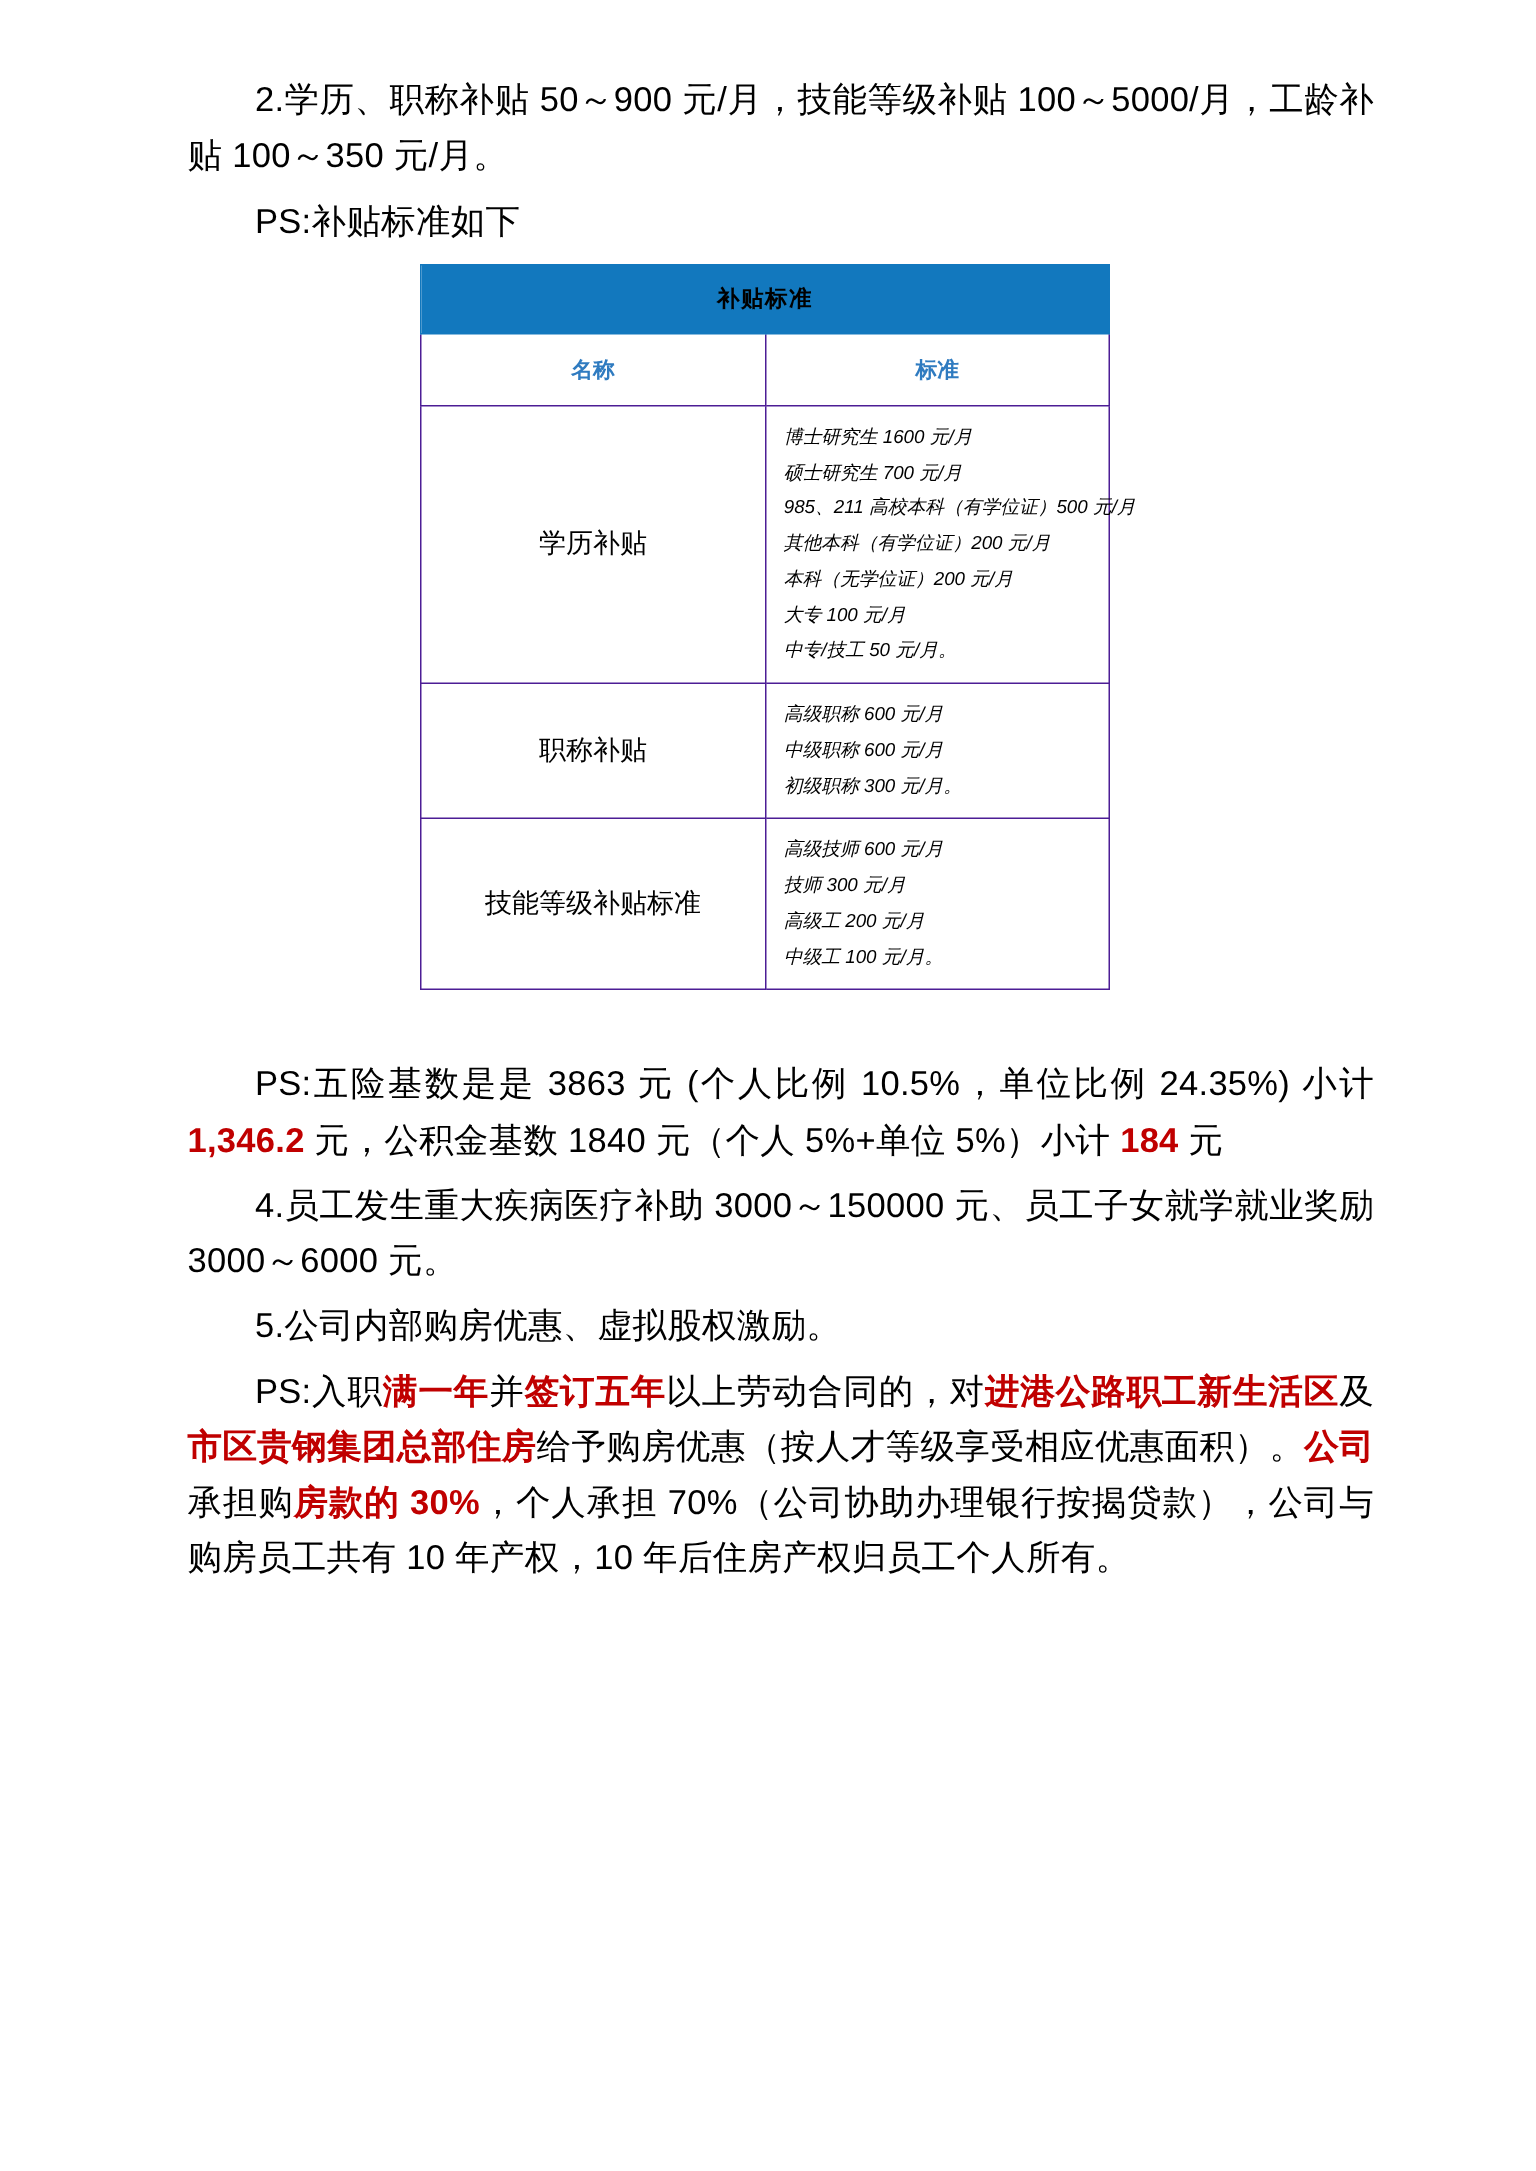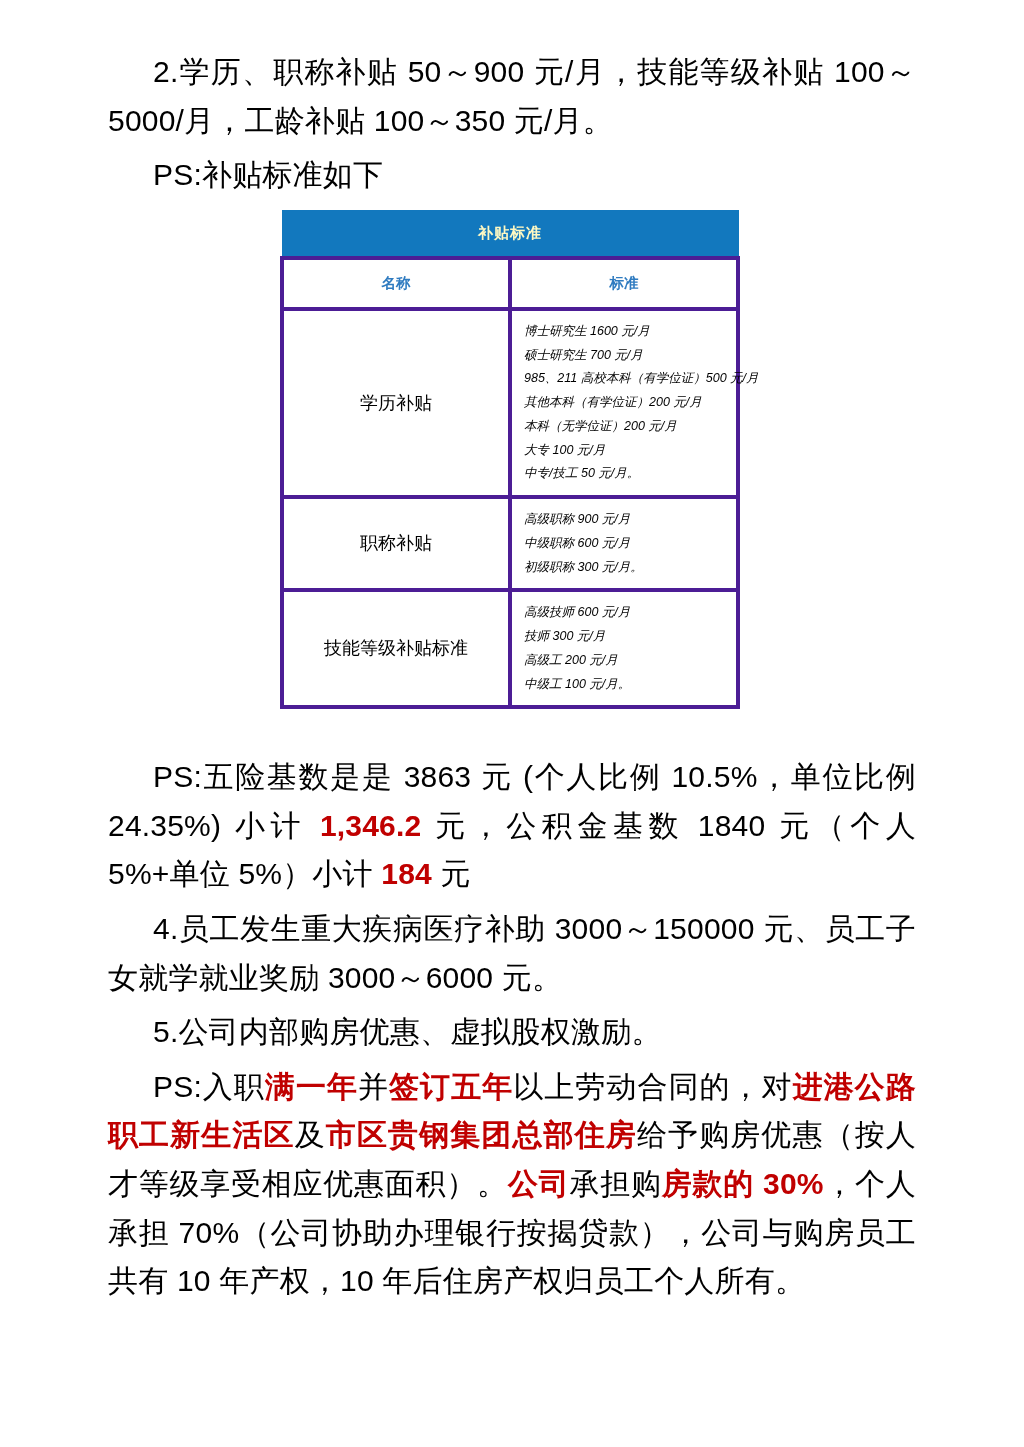--- a/index.html
+++ b/index.html
@@ -15,22 +15,22 @@
     position: relative;
     overflow: hidden;
   }
   .page {
     box-sizing: border-box;
     padding: 48px 108px 0 108px;
     width: 1024px;
     height: 1447px;
   }
   p.body-text {
-    margin: 0 0 6px 0;
-    font-size: 30px;
+    margin: 0 0 6px 17px;
+    font-size: 23px;
     line-height: 1.62;
     text-align: justify;
     text-justify: inter-ideograph;
     letter-spacing: 0.2px;
   }
   .indent {
     text-indent: 45px;
   }
   .red-bold {
     color: #c00000;
@@ -40,26 +40,26 @@
   .table-wrap {
     margin: 10px 0 0 172px;
     width: 460px;
   }
   table.subsidy {
     border-collapse: collapse;
     width: 460px;
     table-layout: fixed;
   }
   table.subsidy td, table.subsidy th {
-    border: 4px solid #4c1d95;
+    border: 1px solid #4c1d95;
     vertical-align: middle;
   }
   .tbl-title {
     background: #1278be;
-    color: #fef9c3;
+    color: #000000;
     font-size: 15px;
     font-weight: bold;
     text-align: center;
     padding: 13px 14px;
     letter-spacing: 1px;
     border: 1px solid #1278be !important;
   }
   .tbl-head {
     color: #2f7bc0;
     font-size: 14.5px;
@@ -116,21 +116,21 @@
           <div>985、211 高校本科（有学位证）500 元/月</div>
           <div>其他本科（有学位证）200 元/月</div>
           <div>本科（无学位证）200 元/月</div>
           <div>大专 100 元/月</div>
           <div>中专/技工 50 元/月。</div>
         </td>
       </tr>
       <tr>
         <td class="col-name">职称补贴</td>
         <td class="col-std">
-          <div>高级职称 900 元/月</div>
+          <div>高级职称 600 元/月</div>
           <div>中级职称 600 元/月</div>
           <div>初级职称 300 元/月。</div>
         </td>
       </tr>
       <tr>
         <td class="col-name">技能等级补贴标准</td>
         <td class="col-std">
           <div>高级技师 600 元/月</div>
           <div>技师 300 元/月</div>
           <div>高级工 200 元/月</div>

